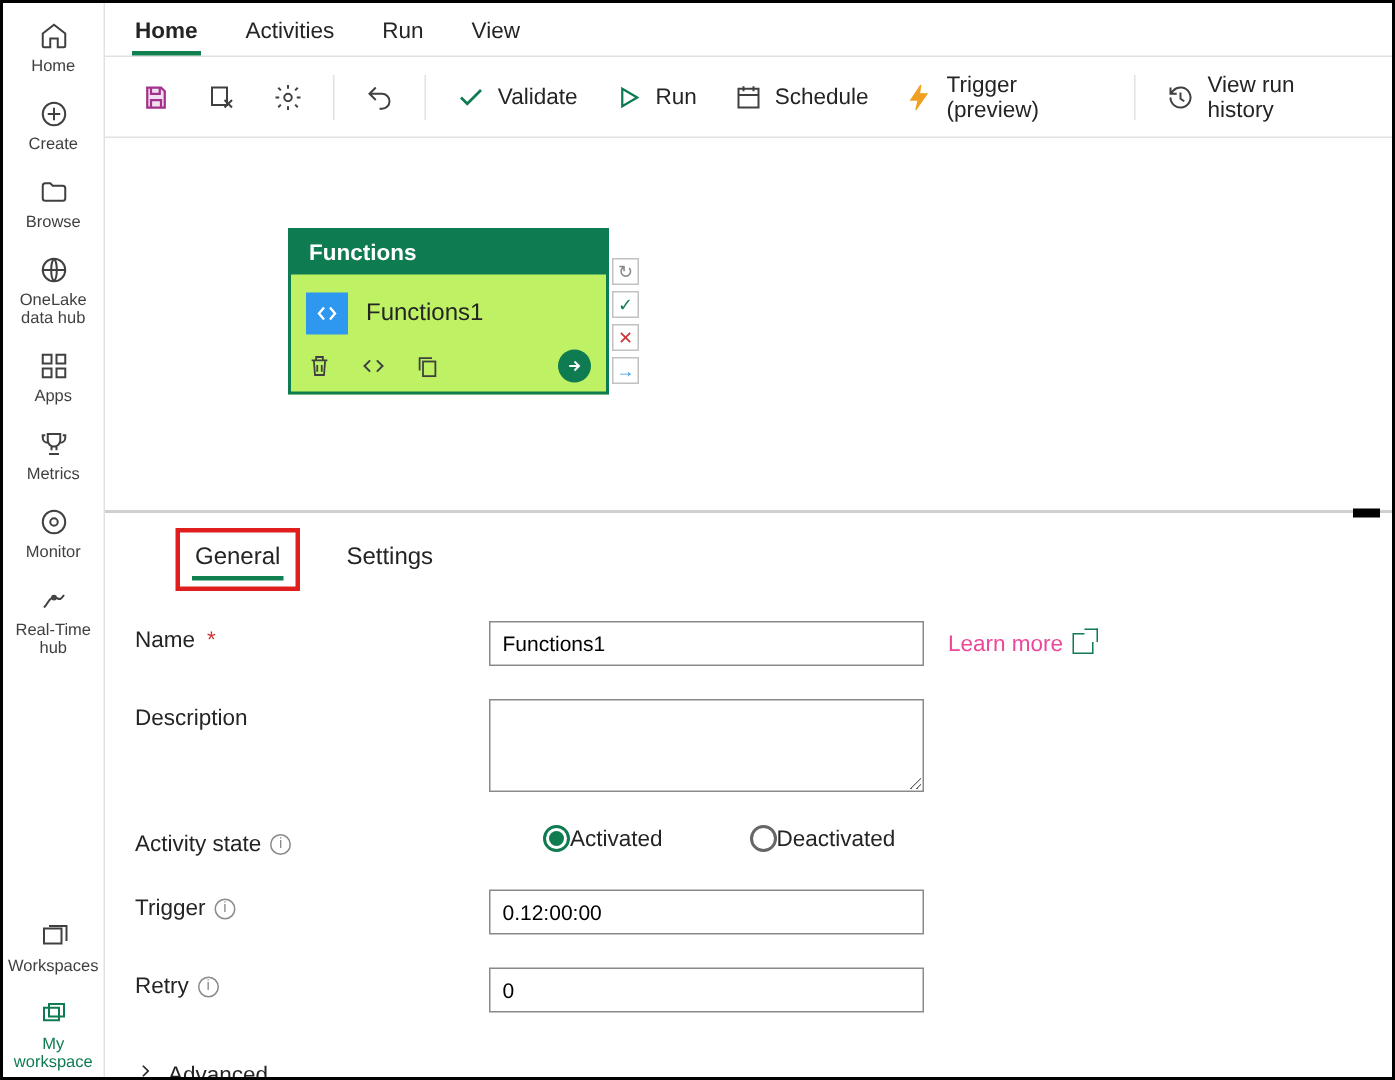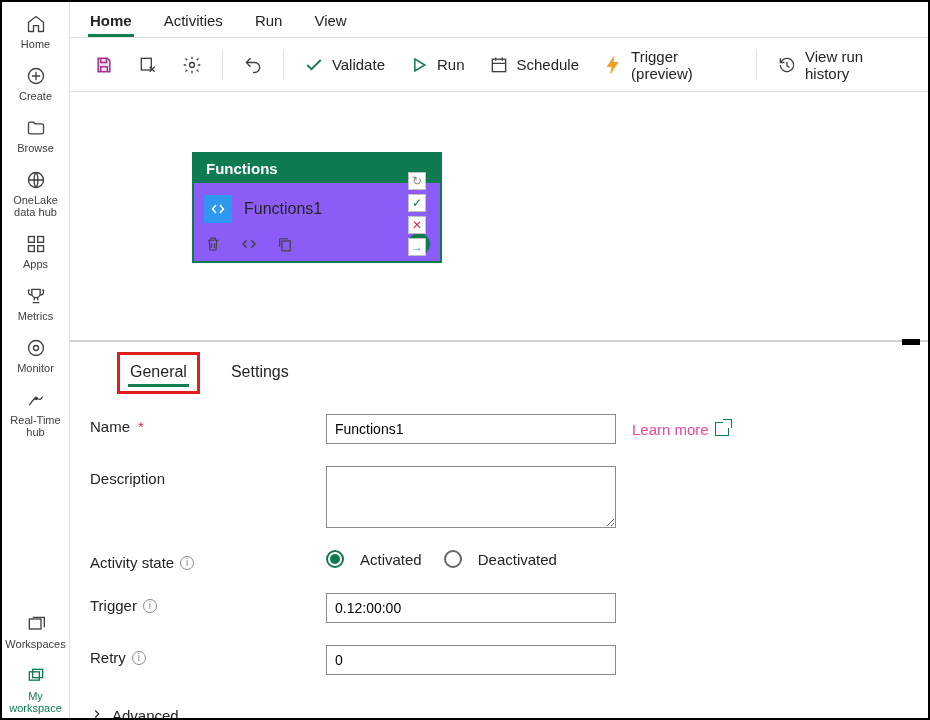--- a/index.html
+++ b/index.html
@@ -24,21 +24,21 @@
 
   
   .toolbar { display:flex; align-items:center; gap:4px; padding: 8px 14px; height:54px; border-bottom: 1px solid #e1e1e1; }
   .tbtn { display:flex; align-items:center; gap:8px; padding: 6px 10px; border-radius:4px; cursor:pointer; font-size:15px; color:#242424;justify-content:flex-end; }
   .tbtn svg, .tbtn .ticon { width:20px; height:20px; display:flex; align-items:center; justify-content:center; }
   .tsep { width:1px; height:30px; background:#e1e1e1; margin: 0 6px; }
 
   
   .canvas-area { position:relative; height:250px; background:#fff; border-bottom: 2px solid #d0d0d0; }
   .divider-handle { position:absolute; right:8px; bottom:-5px; width:18px; height:6px; background:#000; }
-  .activity-card { position:absolute; left:122px; top:60px; width:250px; border:2px solid #0f7b51; background:#8b5cf6; }
+  .activity-card { position:absolute; left:122px; top:60px; width:214px; border:2px solid #0f7b51; background:#bef264; }
   .activity-card .card-header { background:#0f7b51; color:#fff; font-size:15px; font-weight:600; padding:6px 12px; }
   .activity-card .card-body { padding:12px 10px 38px 10px; display:flex; align-items:center; gap:12px; }
   .activity-card .card-body .fn-icon { width:28px; height:28px; background:#2e97f0; display:flex; align-items:center; justify-content:center; color:#fff; }
   .activity-card .card-title { font-size:16px; color:#242424; }
   .activity-card .card-footer { position:absolute; left:0; right:0; bottom:0; padding:6px 10px; display:flex; align-items:center; gap:18px; }
   .card-footer .ft-icon { width:18px; height:18px; color:#404040; display:flex; align-items:center; justify-content:center; cursor:pointer; }
   .card-footer .run-btn { margin-left:auto; width:22px; height:22px; border-radius:50%; background:#0f7b51; display:flex; align-items:center; justify-content:center; cursor:pointer; }
 
   .side-icons { position:absolute; left:338px; top:80px; display:flex; flex-direction:column; gap:4px; }
   .side-icons .si { width:18px; height:18px; border:1px solid #c1c1c1; display:flex; align-items:center; justify-content:center; cursor:pointer; font-size:12px; background:#fff; }
@@ -58,21 +58,21 @@
   .req { color:#d13438; font-size:15px; margin-left:2px; }
   .info-icon { width:14px; height:14px; border:1px solid #8a8a8a; border-radius:50%; font-size:10px; display:flex; align-items:center; justify-content:center; color:#8a8a8a; }
   .form-control { display:flex; align-items:center; gap:16px; }
   .tinput { width:290px; height:30px; border:1px solid #8a8a8a; padding: 4px 8px; font-size:14px; font-family:inherit; }
   .tarea { width:290px; height:62px; border:1px solid #8a8a8a; padding:6px 8px; font-size:14px; resize:both; font-family:inherit; }
   .learn-more { color:#ec4899; font-size:15px; display:flex; align-items:center; gap:6px; text-decoration:none; cursor:pointer; }
   .learn-more .ext { width:14px; height:14px; border:1.5px solid #0f7b51; position:relative; }
   .learn-more .ext::after{ content:""; position:absolute; width:8px; height:8px; border-top:1.5px solid #0f7b51; border-right:1.5px solid #0f7b51; top:-4px; right:-4px; background:#fff;}
 
   .radio-group { display:flex; gap:22px; align-items:center; }
-  .radio { display:flex; align-items:center; gap:16px; cursor:pointer; font-size:15px; }
+  .radio { display:flex; align-items:center; gap:0; cursor:pointer; font-size:15px;margin-left:36px; }
   .rdot { width:18px; height:18px; border:2px solid #666; border-radius:50%; display:flex; align-items:center; justify-content:center; }
   .radio.selected .rdot { border-color:#0f7b51; }
   .radio.selected .rdot::after { content:""; width:10px; height:10px; background:#0f7b51; border-radius:50%; }
 
   .advanced { display:flex; align-items:center; gap:8px; padding: 0 20px 10px 20px; cursor:pointer; font-size:15px; }
   .chev { transform: rotate(0deg); }
 </style>
 </head>
 <body>
 

